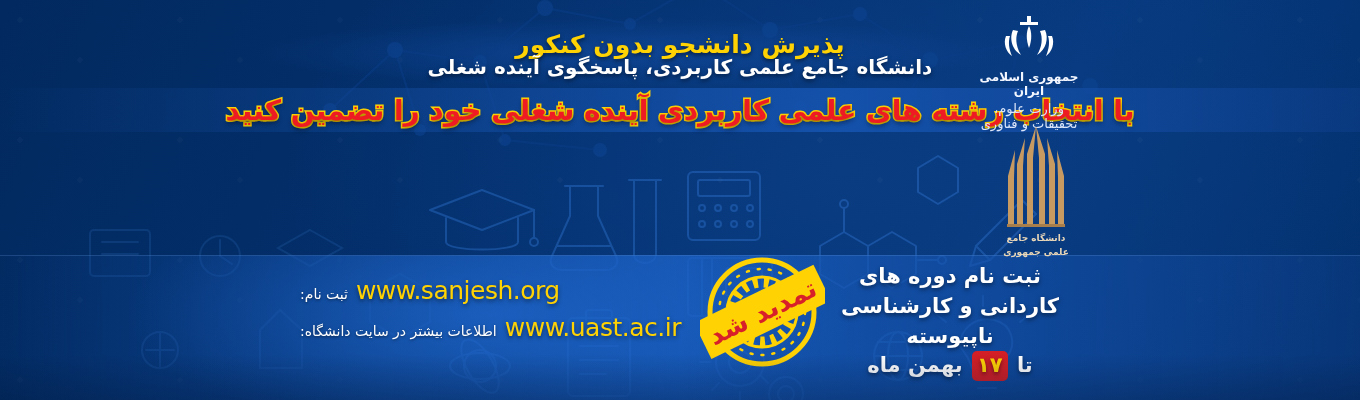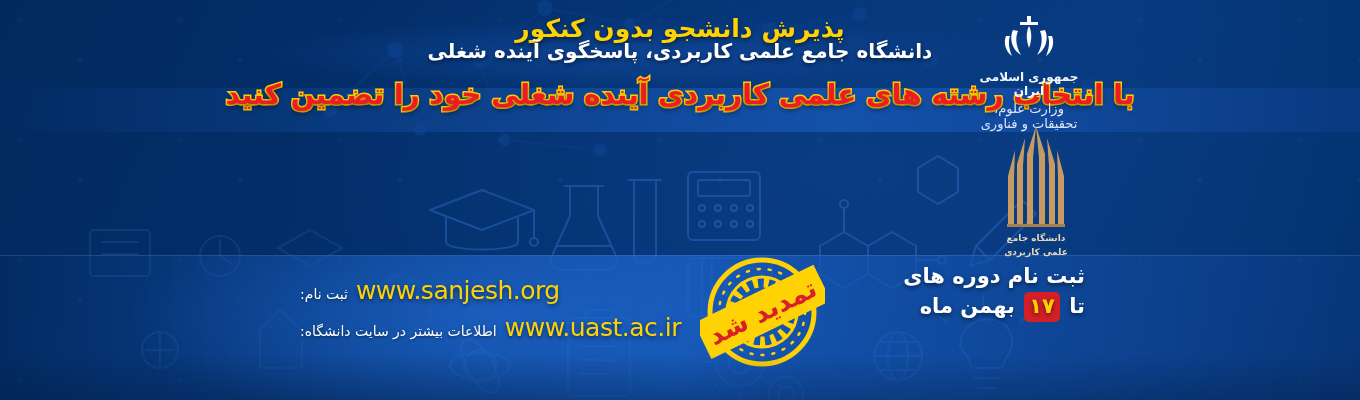--- a/index.html
+++ b/index.html
@@ -52,21 +52,21 @@
   .band-b::after{
     content:"";position:absolute;left:0;right:0;top:0;height:145px;
     background:radial-gradient(ellipse 520px 170px at 36% 40%, rgba(35,110,215,.55) 0%, rgba(35,110,215,0) 70%);
   }
   .glow-top{
     position:absolute;left:250px;top:18px;width:760px;height:70px;
     background:radial-gradient(ellipse at center, rgba(20,80,170,.55) 0%, rgba(20,80,170,0) 70%);
   }
 
   
-  .headlines{position:absolute;left:0;right:0;top:4px;text-align:center;direction:rtl;}
+  .headlines{position:absolute;left:0;right:0;top:20px;text-align:center;direction:rtl;}
 
   .h-line1{
     font-size:25px;font-weight:bold;color:#ffd203;
     letter-spacing:.2px;line-height:1;
     text-shadow:0 2px 4px rgba(0,0,0,.55);
     padding-top:12px;
   }
   .h-line2{
     font-size:20px;font-weight:bold;color:#ffffff;
     line-height:1;
@@ -100,21 +100,21 @@
     font-family:"DejaVu Sans","Liberation Sans",sans-serif;
     direction:ltr;
     font-size:25px;font-weight:normal;color:#ffd203;
     letter-spacing:-.5px;
     text-shadow:0 2px 4px rgba(0,0,0,.5);
   }
 
   
   .notice{
     position:absolute;right:275px;top:262px;width:270px;
-    direction:rtl;text-align:right;
+    direction:rtl;text-align:center;
   }
   .notice div{
     font-size:21px;font-weight:bold;color:#ffffff;
     line-height:1.42;
     text-shadow:0 2px 4px rgba(0,0,0,.5);
   }
   .daybox{
     display:inline-block;
     background:#d31f26;
     color:#ffd203;
@@ -343,20 +343,21 @@
         <rect x="-4" y="40" width="133" height="40" fill="#ffd203"></rect>
       </g>
     </svg>
     <div class="stamp-text">
       <span>تمدید شد</span>
     </div>
   </div>
 
   <div class="notice">
     <div>ثبت نام دوره های</div>
+    <div>کاردانی و کارشناسی ناپیوسته</div>
     <div>
       <span>تا</span>
       <span class="daybox">۱۷</span>
       <span>بهمن ماه</span>
     </div>
   </div>
 
   <div class="emblem-iran">
     <svg width="58" height="52" viewBox="0 0 58 52" aria-hidden="true">
       <g fill="#ffffff">
@@ -381,17 +382,17 @@
         <path d="M49 14 L57 40 L57 100 L51 100 L51 42 Z"></path>
         <path d="M27 14 L19 40 L19 100 L25 100 L25 42 Z"></path>
         <path d="M59 26 L66 52 L66 100 L60 100 L60 54 Z"></path>
         <path d="M17 26 L10 52 L10 100 L16 100 L16 54 Z"></path>
       </g>
       <g fill="#a87f4c">
         <rect x="9" y="100" width="58" height="3"></rect>
       </g>
     </svg>
     <div class="u1">دانشگاه جامع</div>
-    <div class="u1">علمی کاربردی</div>
+    <div class="u1">علمی جمهوری</div>
   </div>
 
   <div class="bottom-sheen"></div>
 </div>
 
 </body></html>

